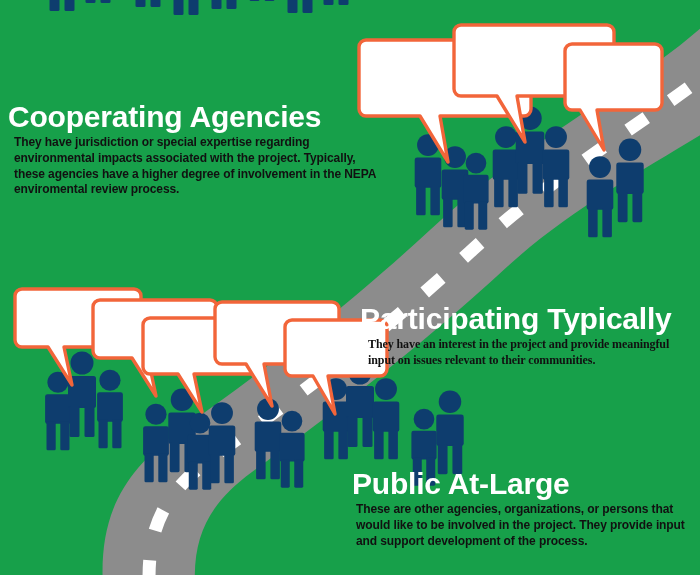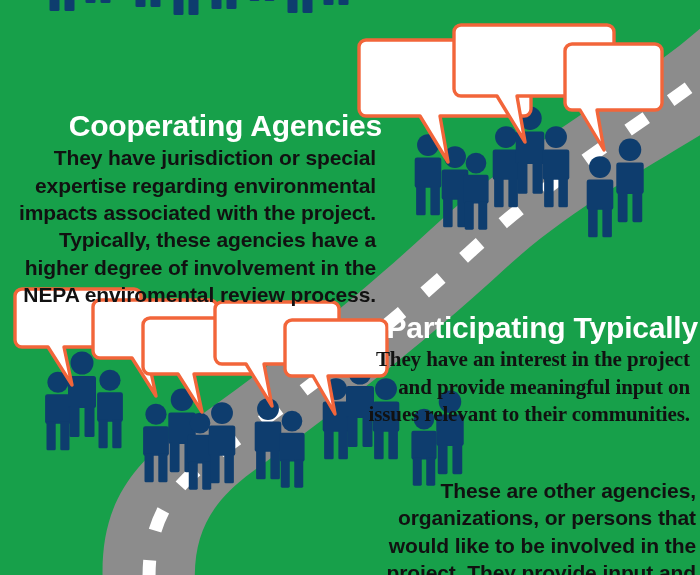--- a/index.html
+++ b/index.html
@@ -5,27 +5,27 @@
   html,body{margin:0;padding:0;}
   body{
     width:700px;height:575px;overflow:hidden;
     font-family:"Liberation Sans", sans-serif;
     background:#17a04a;
     position:relative;
   }
   #stage{position:relative;width:700px;height:575px;overflow:hidden;background:#17a04a;}
   #artwork{position:absolute;left:0;top:0;width:700px;height:575px;}
 
-  .textblock{position:absolute;text-align:right;margin-top:9px;}
+  .textblock{position:absolute;text-align:left;}
   .heading{
     color:#ffffff;font-weight:bold;font-size:30px;line-height:1.08;
     margin:0 0 2px 0;letter-spacing:-0.2px;
   }
   .body{
-    color:#111111;font-weight:bold;font-size:21px;line-height:1.30;
+    color:#111111;font-weight:bold;font-size:12px;line-height:1.30;
     margin:0;letter-spacing:-0.1px;
   }
   #coop{left:8px;top:101px;width:374px;}
   #part{left:360px;top:303px;width:338px;}
   #pub{left:352px;top:468px;width:348px;}
   #coop .body{padding:0 6px;}
   #part .body{padding:0 8px;font-family:Liberation Serif, serif;}
   #pub .body{padding:0 4px;}
 </style>
 </head>
@@ -207,16 +207,17 @@
     <h2 class="heading">Cooperating Agencies</h2>
     <p class="body">They have jurisdiction or special expertise regarding environmental impacts associated with the project. Typically, these agencies have a higher degree of involvement in the NEPA enviromental review process.</p>
   </div>
 
   <div class="textblock" id="part">
     <h2 class="heading">Participating Typically</h2>
     <p class="body">They have an interest in the project and provide meaningful input on issues relevant to their communities.</p>
   </div>
 
   <div class="textblock" id="pub">
+    <h2 class="heading">Public At-Large</h2>
     <p class="body">These are other agencies, organizations, or persons that would like to be involved in the project. They provide input and support development of the process.</p>
   </div>
 
 </div>
 
 </body></html>

